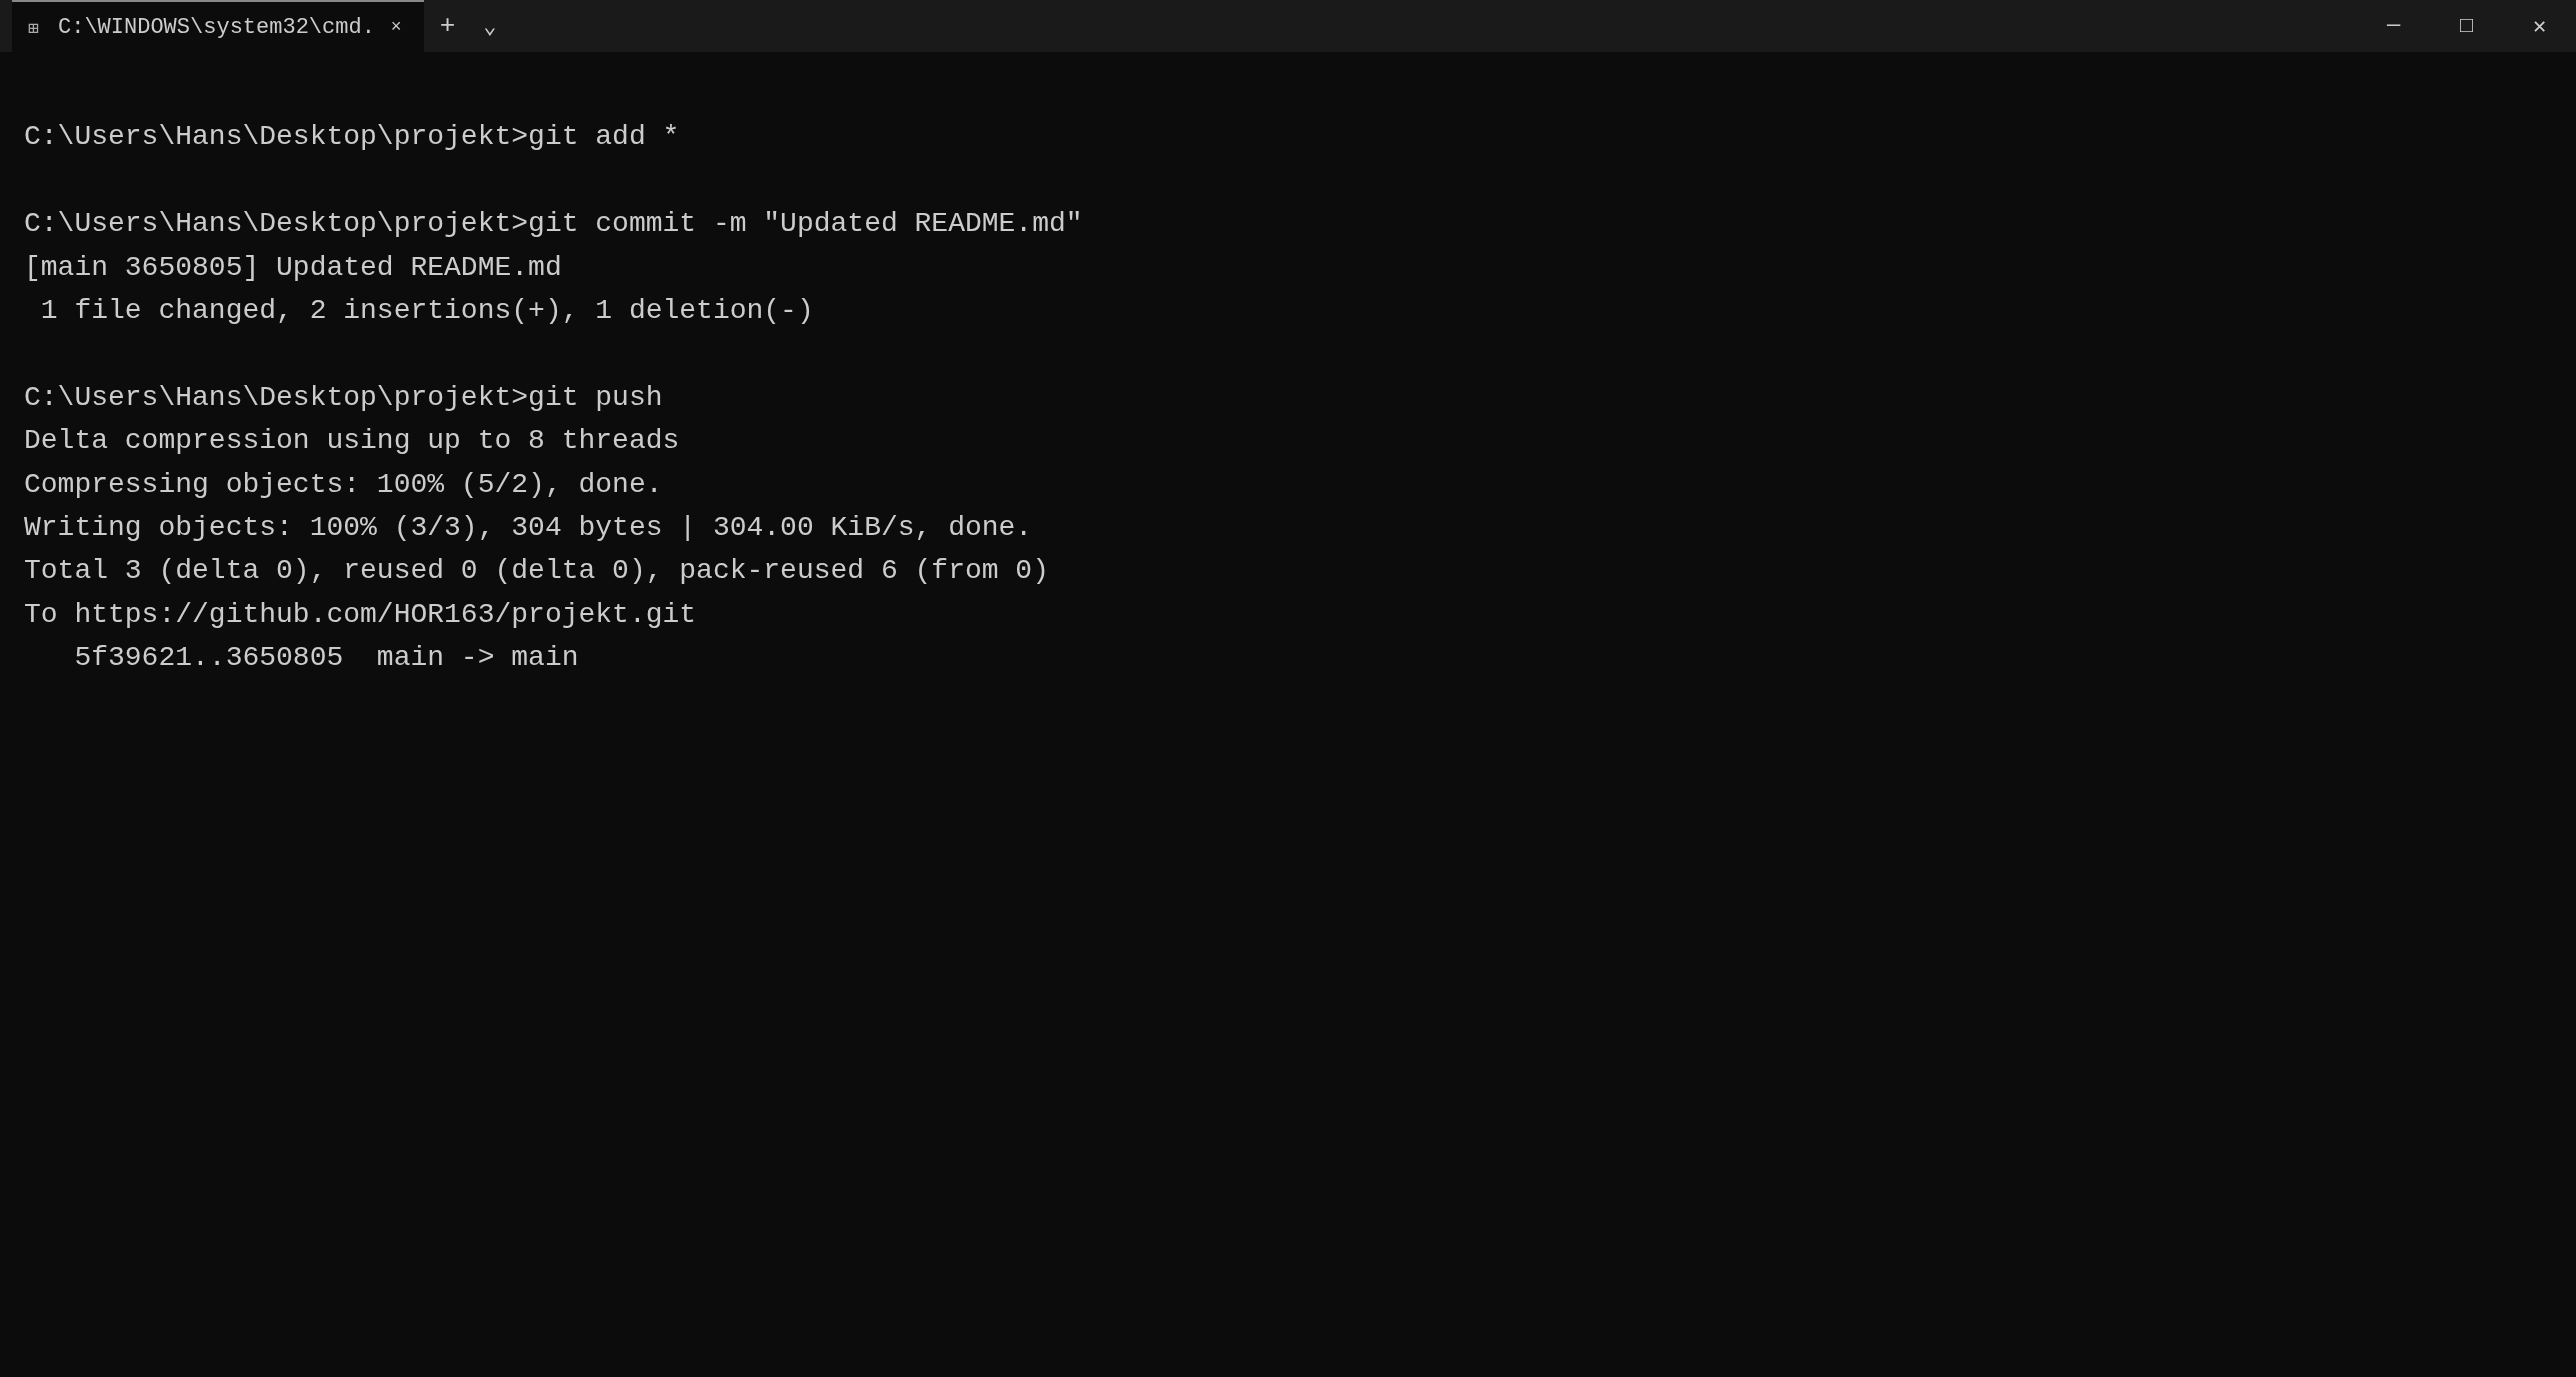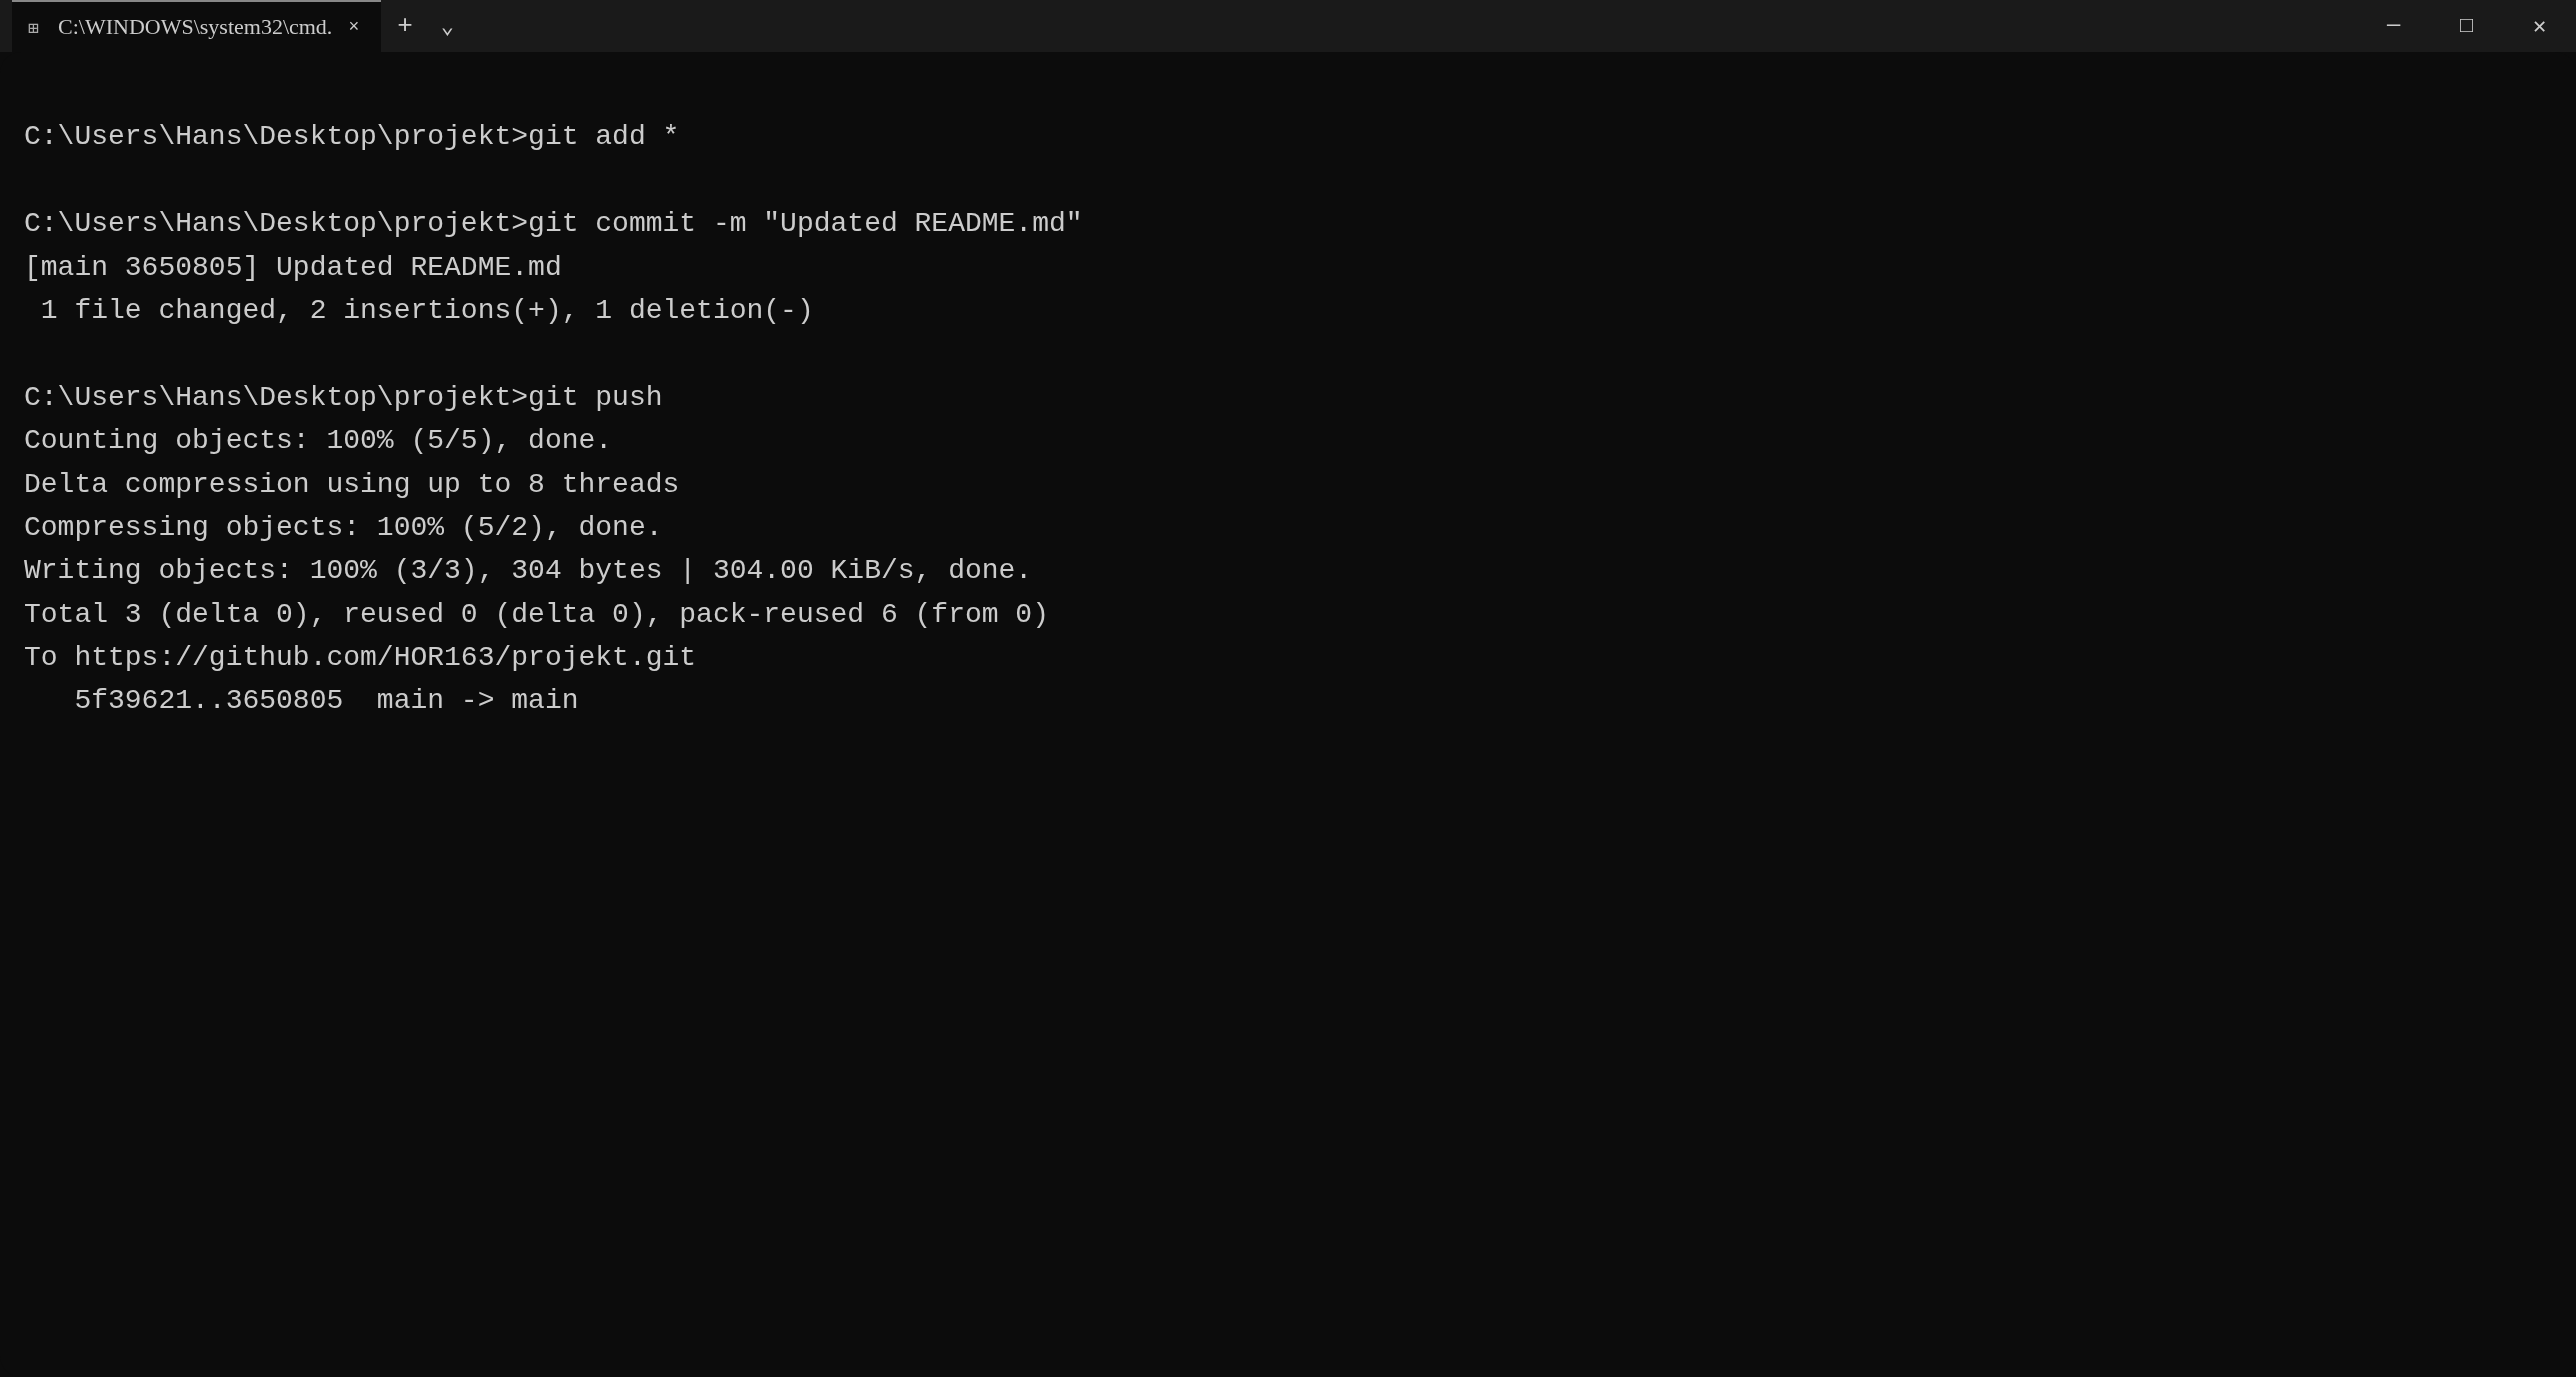--- a/index.html
+++ b/index.html
@@ -44,21 +44,21 @@
     }
 
     .tab-icon {
       width: 20px;
       height: 20px;
     }
 
     .tab-title {
       color: #cccccc;
       font-size: 22px;
-      font-family: Liberation Serif, serif;
+      font-family: Liberation Mono, monospace;
       text-align: right;
     }
 
     .tab-close {
       color: #cccccc;
       font-size: 18px;
       cursor: pointer;
       padding: 2px 6px;
       border-radius: 3px;
     }
@@ -157,21 +157,20 @@
 <div class="terminal-body">
   <div id="terminal-lines">
       <div class="terminal-line empty"></div>
       <div class="terminal-line">C:\Users\Hans\Desktop\projekt&gt;git add *</div>
       <div class="terminal-line empty"></div>
       <div class="terminal-line">C:\Users\Hans\Desktop\projekt&gt;git commit -m "Updated README.md"</div>
       <div class="terminal-line">[main 3650805] Updated README.md</div>
       <div class="terminal-line"> 1 file changed, 2 insertions(+), 1 deletion(-)</div>
       <div class="terminal-line empty"></div>
       <div class="terminal-line">C:\Users\Hans\Desktop\projekt&gt;git push</div>
-      <div class="terminal-line">Counting objects: 100% (5/5), done.</div>
       <div class="terminal-line">Delta compression using up to 8 threads</div>
       <div class="terminal-line">Compressing objects: 100% (5/2), done.</div>
       <div class="terminal-line">Writing objects: 100% (3/3), 304 bytes | 304.00 KiB/s, done.</div>
       <div class="terminal-line">Total 3 (delta 0), reused 0 (delta 0), pack-reused 6 (from 0)</div>
       <div class="terminal-line">To https://github.com/HOR163/projekt.git</div>
       <div class="terminal-line">   5f39621..3650805  main -&gt; main</div>
       <div class="terminal-line empty"></div>
     </div>
 </div>
 

